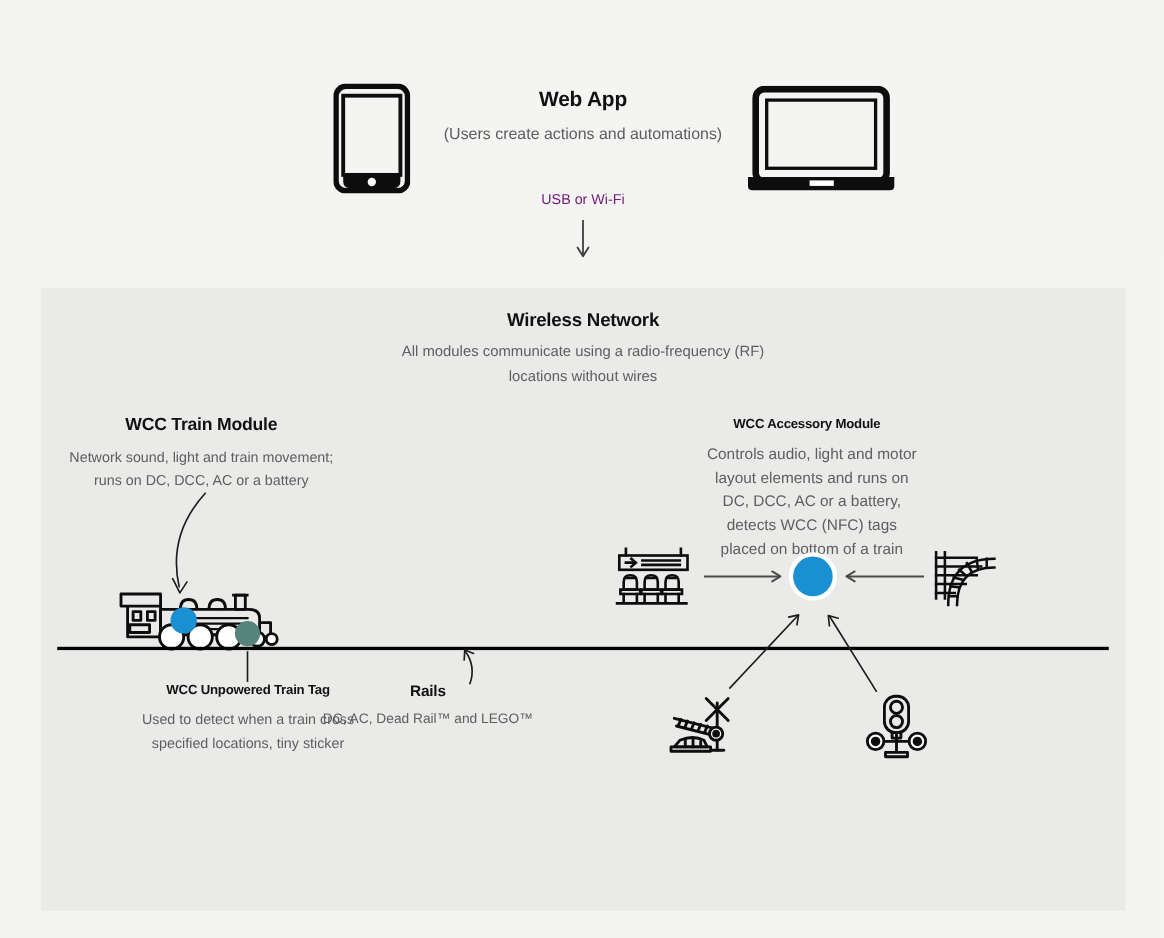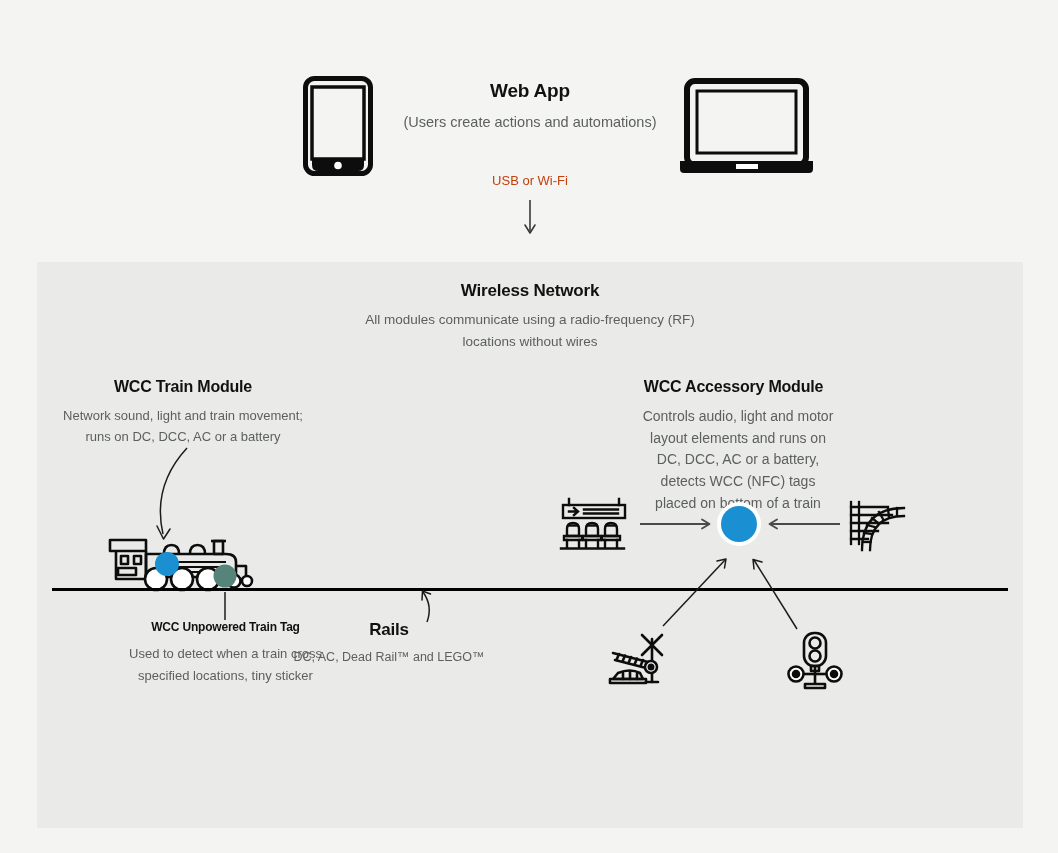--- a/index.html
+++ b/index.html
@@ -30,49 +30,49 @@
     text-align:center;
     line-height:1.52;
   }
 
   
   .webapp-block{position:absolute;left:390px;top:80px;width:280px;}
   .webapp-title{font-size:19px;}
   .webapp-desc{font-size:14.5px;margin-top:9px;}
   .usb-label{
     position:absolute;left:390px;top:173px;width:280px;
-    text-align:center;font-size:13px;color:#c2410c;
+    text-align:center;font-size:13px;color:#701a75;
   }
 
   .tablet{position:absolute;left:303px;top:76px;}
   .laptop{position:absolute;left:678px;top:78px;}
 
   .down-arrow{position:absolute;left:505px;top:198px;}
 
   
   .wn-block{position:absolute;left:329px;top:281px;width:402px;}
   .wn-title{font-size:17px;}
   .wn-desc{font-size:13.5px;margin-top:8px;line-height:1.62;}
 
   
   .train-module{position:absolute;left:58px;top:378px;width:250px;}
   .train-module .title{font-size:16px;}
   .train-module .desc{font-size:13px;margin-top:10px;line-height:1.58;}
 
   .acc-module{position:absolute;left:640px;top:378px;width:196px;}
-  .acc-module .title{font-size:16px;white-space:nowrap;margin-left:-9px;}
+  .acc-module .title{font-size:12px;white-space:nowrap;margin-left:-9px;}
   .acc-module .desc{font-size:14px;margin-top:10px;line-height:1.55;}
 
   
   .tag-block{position:absolute;left:53px;top:620px;width:345px;}
   .tag-block .title{font-size:12px;}
   .tag-block .desc{font-size:13px;margin-top:9px;line-height:1.72;text-align:center;}
 
   .rails-block{position:absolute;left:293px;top:620px;width:192px;}
-  .rails-block .title{font-size:17px;}
+  .rails-block .title{font-size:14px;}
   .rails-block .desc{font-size:12.5px;margin-top:8px;}
 
   
   .rail-line{
     position:absolute;left:52px;top:588px;width:956px;height:3px;
     background:#000000;
   }
 
   
   .train-ill{position:absolute;left:108px;top:535px;}

